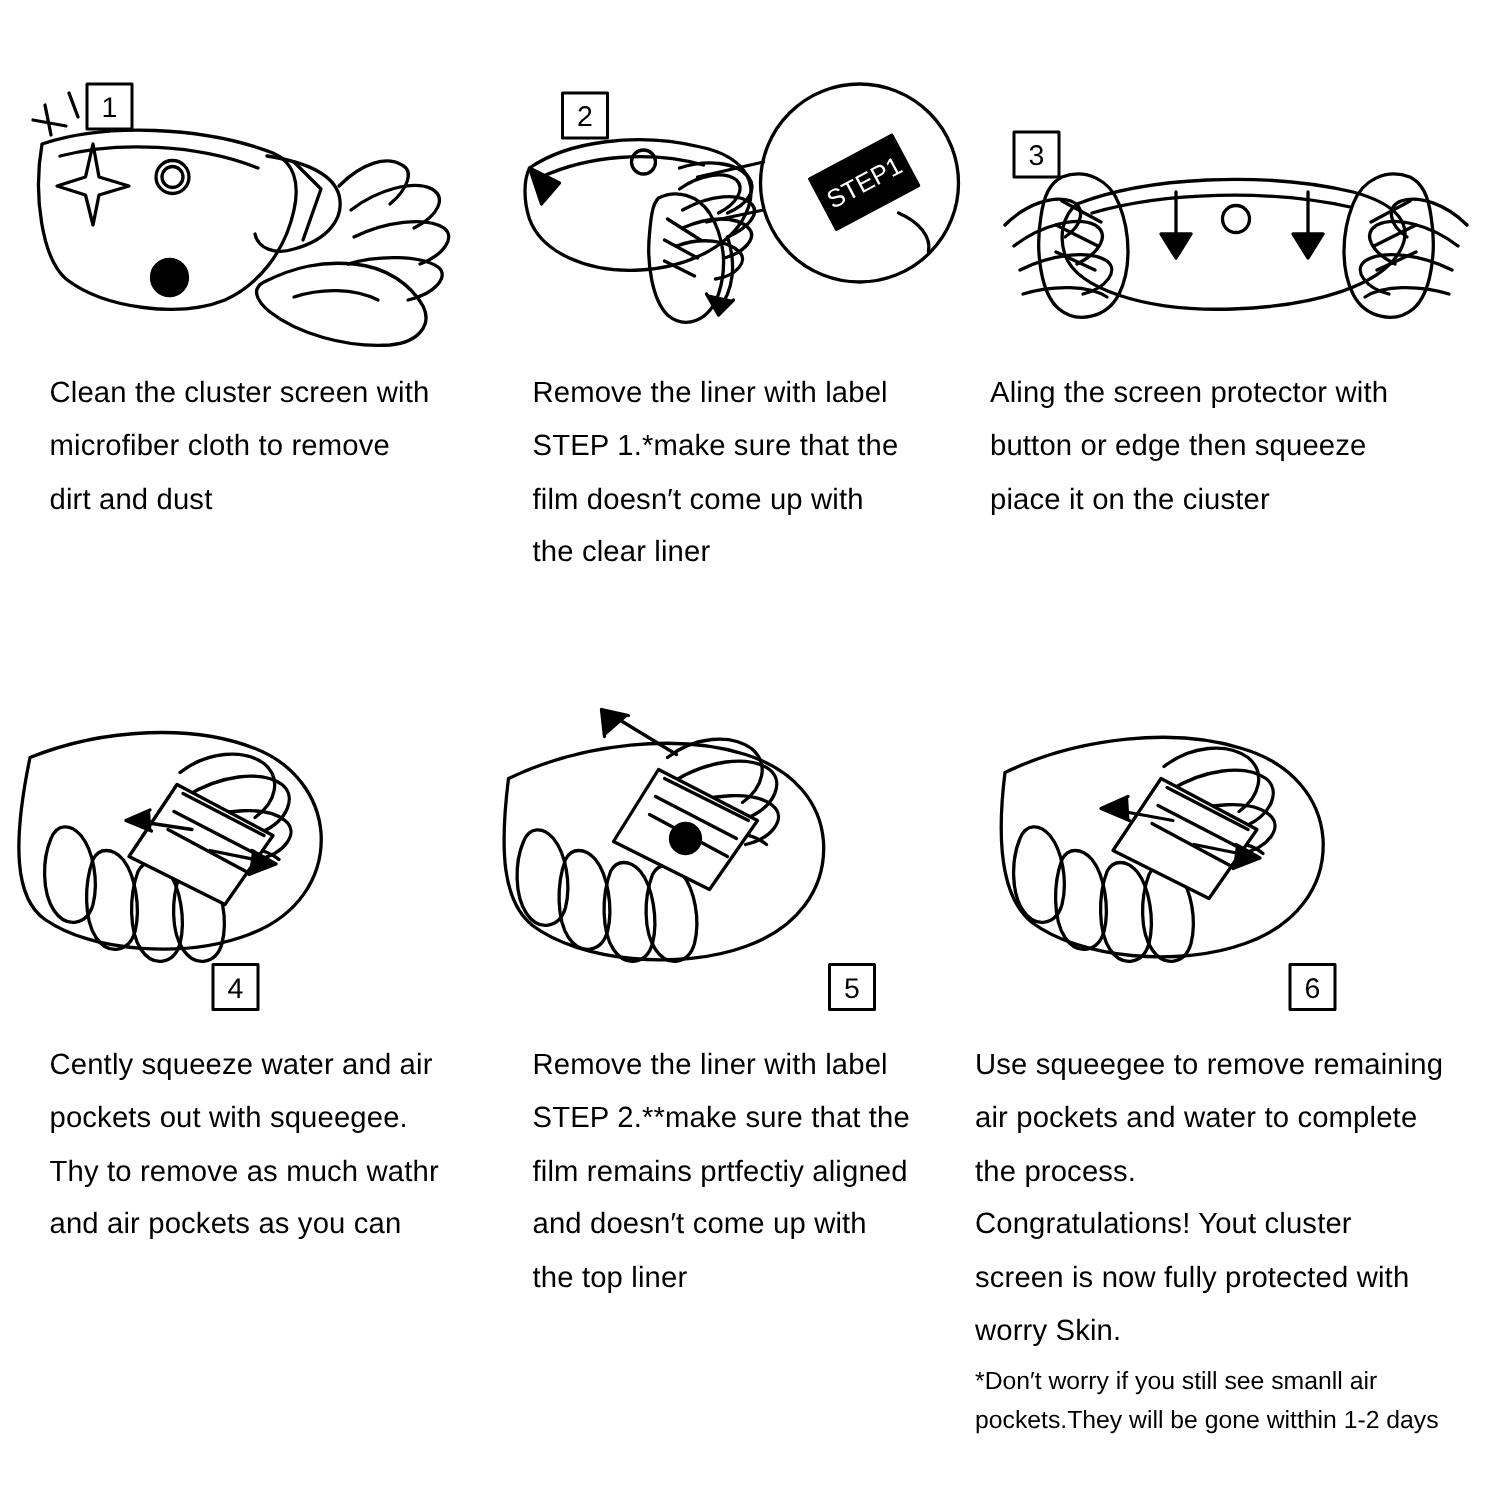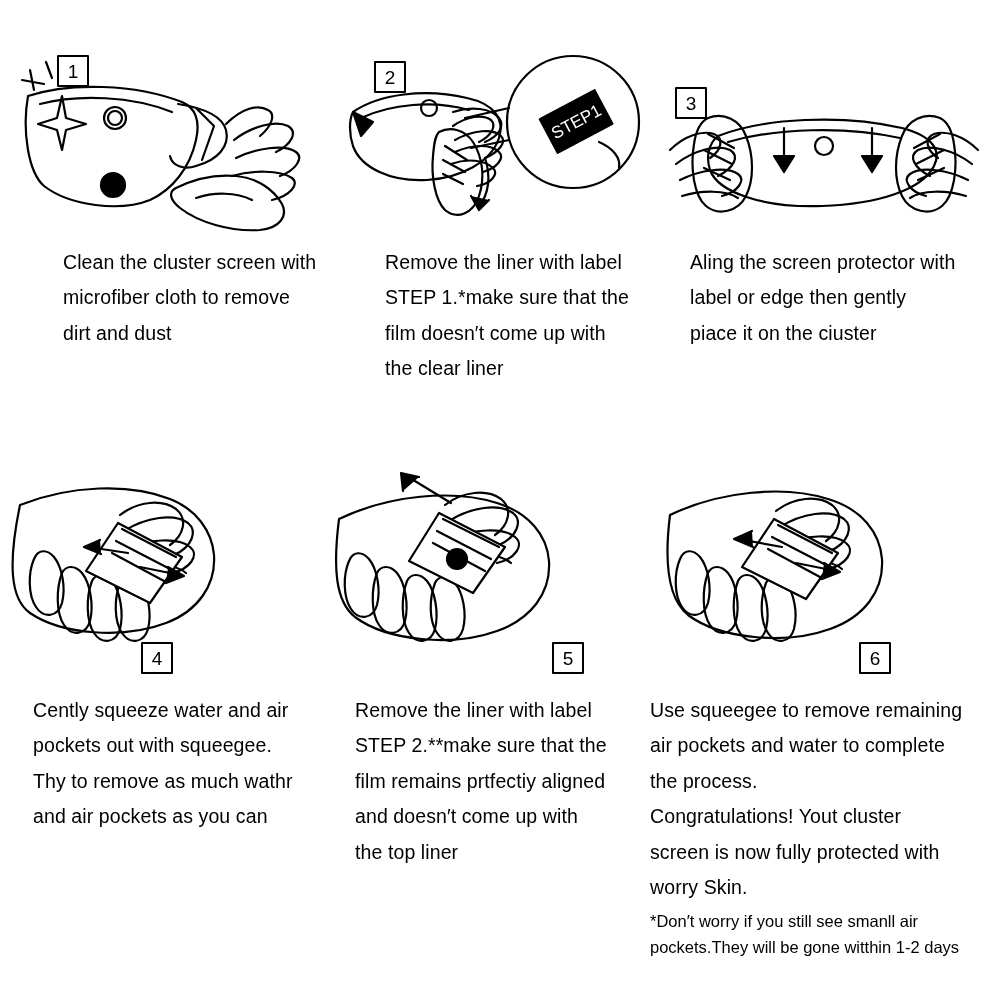--- a/index.html
+++ b/index.html
@@ -41,21 +41,21 @@
     display: block;
   }
   .caption {
     font-size: 19.5px;
     line-height: 1.82;
     letter-spacing: 0.1px;
     white-space: pre-line;
   }
   
   .r1 .art { height: 235px; }
-  .r1 .caption { padding-top: 10px; margin-left: 30px; }
+  .r1 .caption { padding-top: 10px; }
   .c1 .caption { padding-left: 33px; }
   .c2 .caption { padding-left: 22px; }
   .c3 .caption { padding-left: 14px; }
 
   
   .r2 .art { height: 230px; }
   .r2 .caption { padding-top: 8px; }
   .r2.c1 .caption { }
   .r2.c2 .caption { padding-left: 22px; }
   .r2.c3 .caption { padding-left: 4px; }
@@ -175,21 +175,21 @@
 
           <path d="M332 150 C318 136 300 130 288 134 C278 138 280 150 292 158"></path>
           <path d="M326 164 C308 150 284 144 272 150 C262 156 268 168 284 176"></path>
           <path d="M322 180 C302 170 276 166 264 174 C256 180 264 192 280 196"></path>
           <path d="M320 196 C300 190 276 190 264 198"></path>
           <path d="M294 118 C278 112 262 120 256 136 C248 156 248 180 256 196 C264 212 284 216 296 206 C308 196 312 168 308 144 C306 130 302 122 294 118 Z"></path>
           <path d="M294 134 L268 148 M298 150 L270 164 M298 168 L272 180"></path>
         </svg>
       </div>
       <div class="caption">Aling the screen protector with
-label or edge then gently
+button or edge then squeeze
 piace it on the ciuster</div>
     </div>
 
     <div class="cell r2 c1">
       <div class="art">
         <svg width="333" height="230" viewBox="0 0 333 230" fill="none" stroke="#000" stroke-width="2.2" stroke-linecap="round" stroke-linejoin="round">
 
           <path d="M20 50 C70 30 130 28 170 44 C196 54 212 76 214 100 C216 130 198 156 166 168 C124 184 62 180 30 158 C10 144 8 108 20 50 Z"></path>
 
           <path d="M34 104 C28 118 28 140 36 152 C44 164 58 162 62 148 C66 132 62 112 54 102 C47 94 38 94 34 104 Z"></path>

